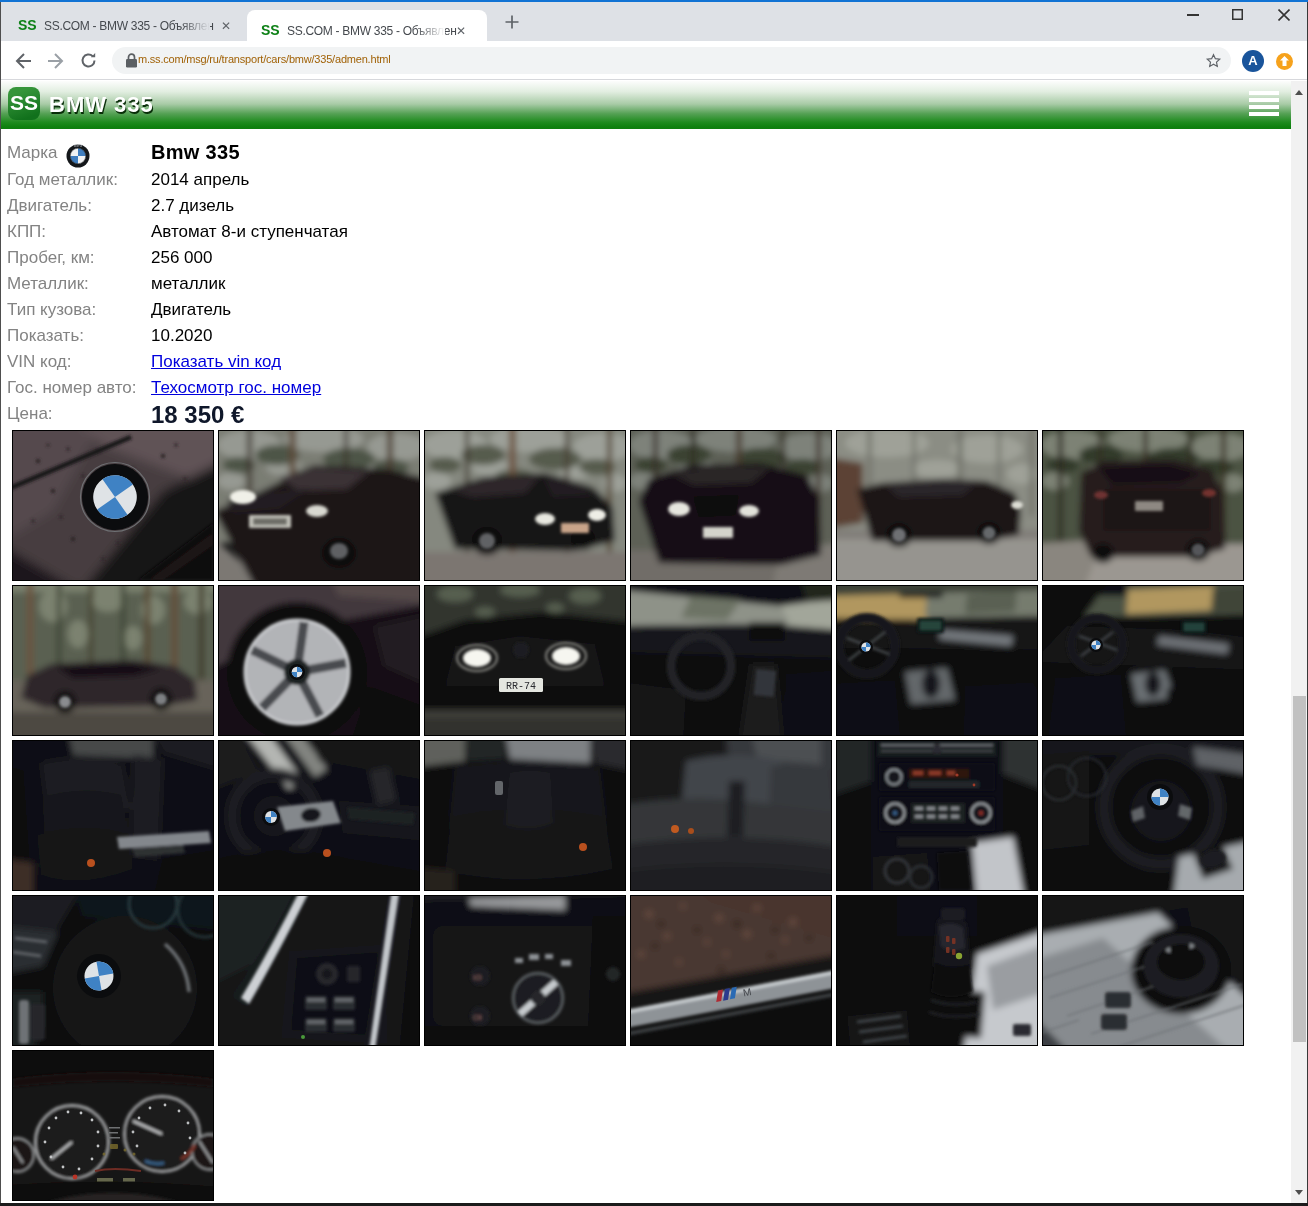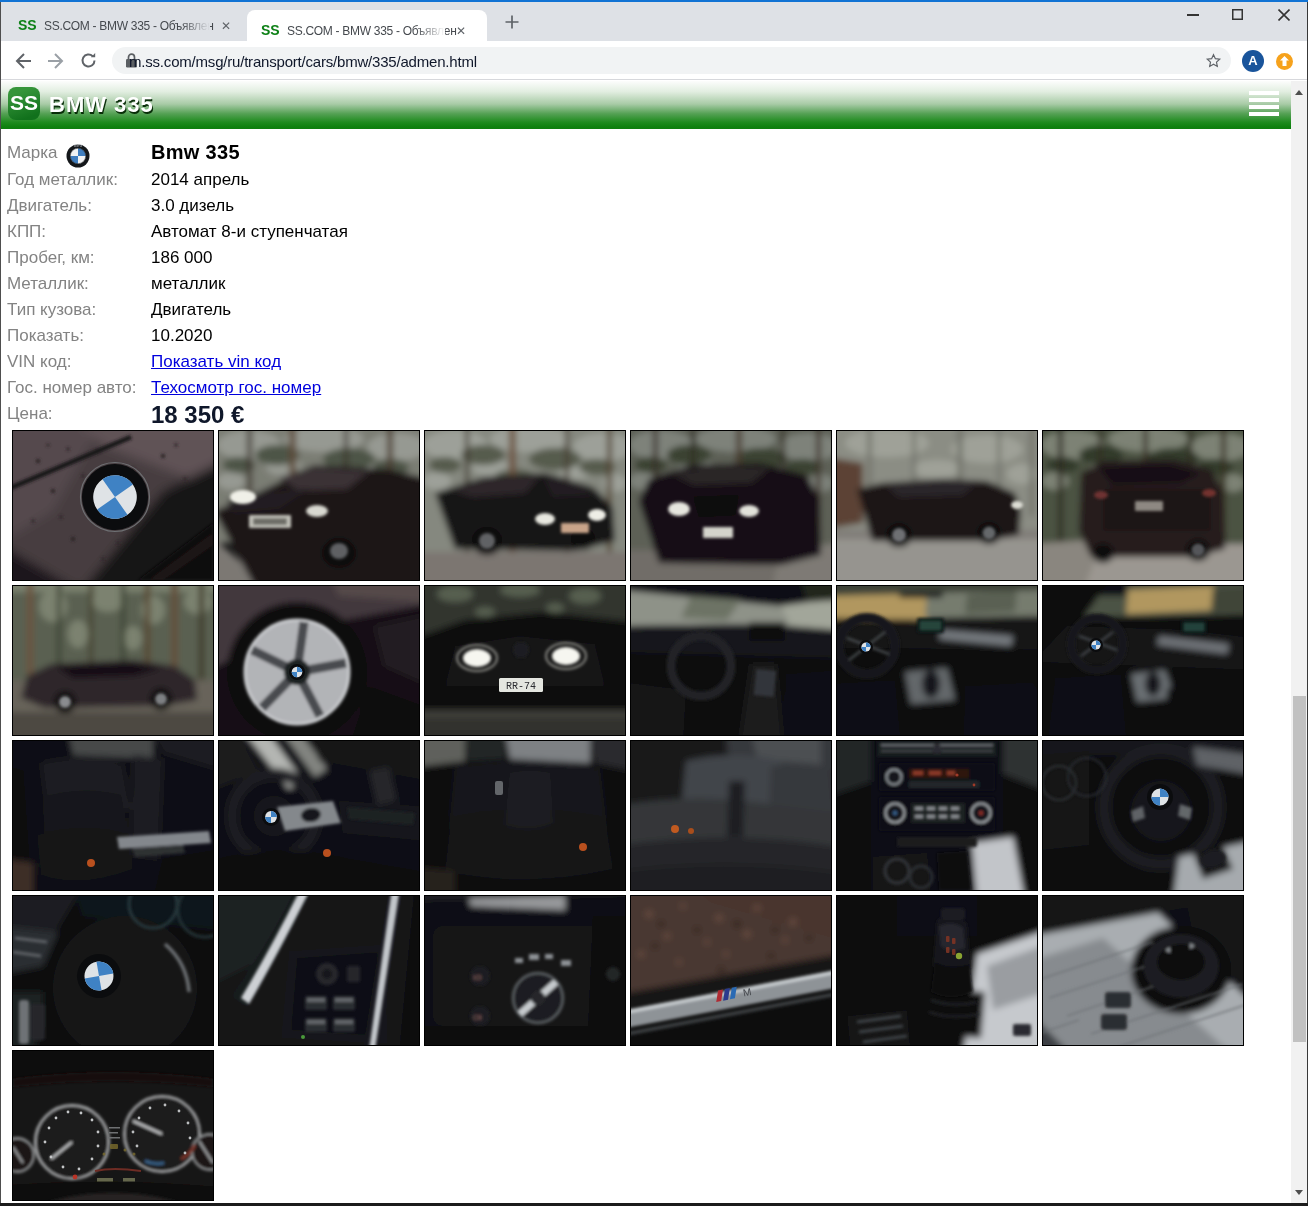--- a/index.html
+++ b/index.html
@@ -15,21 +15,21 @@
 #tab1 .ttl, #tab2 .ttl { position:absolute; left:26px; top:7px; width:170px; overflow:hidden; white-space:nowrap; letter-spacing:-0.3px; }
 #tab2 { left:247px; top:10px; width:240px; height:31px; background:#fff; border-radius:8px 8px 0 0; font-size:12px; color:#45494e; }
 #tab2 .in { position:absolute; left:14px; top:7px; width:212px; height:22px; }
 .fade1 { position:absolute; right:28px; top:6px; width:30px; height:22px; background:linear-gradient(to right, rgba(222,225,230,0), #dee1e6); }
 .fade2 { position:absolute; right:28px; top:6px; width:30px; height:22px; background:linear-gradient(to right, rgba(255,255,255,0), #fff); }
 .tabx { position:absolute; right:4px; top:7px; width:16px; height:16px; color:#5f6368; font-size:12px; text-align:center; line-height:15px; }
 #plus { left:503px; top:13px; width:18px; height:18px; color:#5c6064; }
 
 #navbar { left:0; top:41px; width:1308px; height:39px; background:#fff; border-bottom:1px solid #d7d8dc; }
 #urlpill { left:112px; top:47px; width:1119px; height:27px; background:#f1f3f4; border-radius:14px; }
-#urltext { left:129px; top:53px; font-size:15px; color:#0f172a; letter-spacing:-0.2px; }
+#urltext { left:138px; top:53px; font-size:11px; color:#a16207; letter-spacing:-0.2px; }
 #avatar { left:1242px; top:50px; width:22px; height:22px; border-radius:50%; background:#19549b; color:#fff;
   font-size:13px; font-weight:bold; text-align:center; line-height:22px; }
 #orangec { left:1276px; top:53px; width:17px; height:17px; border-radius:50%; background:#f6a21c; }
 
 #page { left:1px; top:81px; width:1290px; height:1123px; background:#fff; }
 #ghead { left:0; top:0; width:1290px; height:48px;
   background:linear-gradient(to bottom,#fcfdfc 0%, #e2eee1 22%, #a8cba6 48%, #55a155 68%, #1d8b1d 86%, #0e810e 95%, #0d7e0d 100%); }
 #ssbox { left:7px; top:6px; width:32px; height:33px; border-radius:8px;
   background:linear-gradient(160deg,#36953a 20%,#11711c 85%); color:#fff; font-weight:bold; font-size:21px;
   text-align:center; line-height:32px; letter-spacing:0px; }
@@ -139,23 +139,23 @@
         <div></div>
         <div></div>
         <div></div>
         <div></div>
       </div>
   </div>
 
   <div class="abs" id="specs">
     <div class="srow" style="top:83px"><span class="lab">Марка</span><span class="val" style="font-weight:bold;font-size:20px;letter-spacing:0.3px;top:-2px">Bmw 335</span></div>
     <div class="srow" style="top:110px"><span class="lab">Год металлик:</span><span class="val">2014 апрель</span></div>
-    <div class="srow" style="top:136px"><span class="lab">Двигатель:</span><span class="val">3.0 дизель</span></div>
+    <div class="srow" style="top:136px"><span class="lab">Двигатель:</span><span class="val">2.7 дизель</span></div>
     <div class="srow" style="top:162px"><span class="lab">КПП:</span><span class="val">Автомат 8-и ступенчатая</span></div>
-    <div class="srow" style="top:188px"><span class="lab">Пробег, км:</span><span class="val">186 000</span></div>
+    <div class="srow" style="top:188px"><span class="lab">Пробег, км:</span><span class="val">256 000</span></div>
     <div class="srow" style="top:214px"><span class="lab">Металлик:</span><span class="val">металлик</span></div>
     <div class="srow" style="top:240px"><span class="lab">Тип кузова:</span><span class="val">Двигатель</span></div>
     <div class="srow" style="top:266px"><span class="lab">Показать:</span><span class="val">10.2020</span></div>
     <div class="srow" style="top:292px"><span class="lab">VIN код:</span><span class="val"><a class="lnk" href="#">Показать vin код</a></span></div>
     <div class="srow" style="top:318px"><span class="lab">Гос. номер авто:</span><span class="val"><a class="lnk" href="#">Техосмотр гос. номер</a></span></div>
     <div class="srow" style="top:344px"><span class="lab">Цена:</span><span class="val price" style="top:-3px">18 350 €</span></div>
   </div>
   <svg class="icon" style="left:66px;top:144px" width="24" height="24" viewBox="0 0 48 48">
     <circle cx="24" cy="24" r="23" fill="#14171a"></circle>
     <circle cx="24" cy="24" r="15.5" fill="#e8eaec"></circle>

